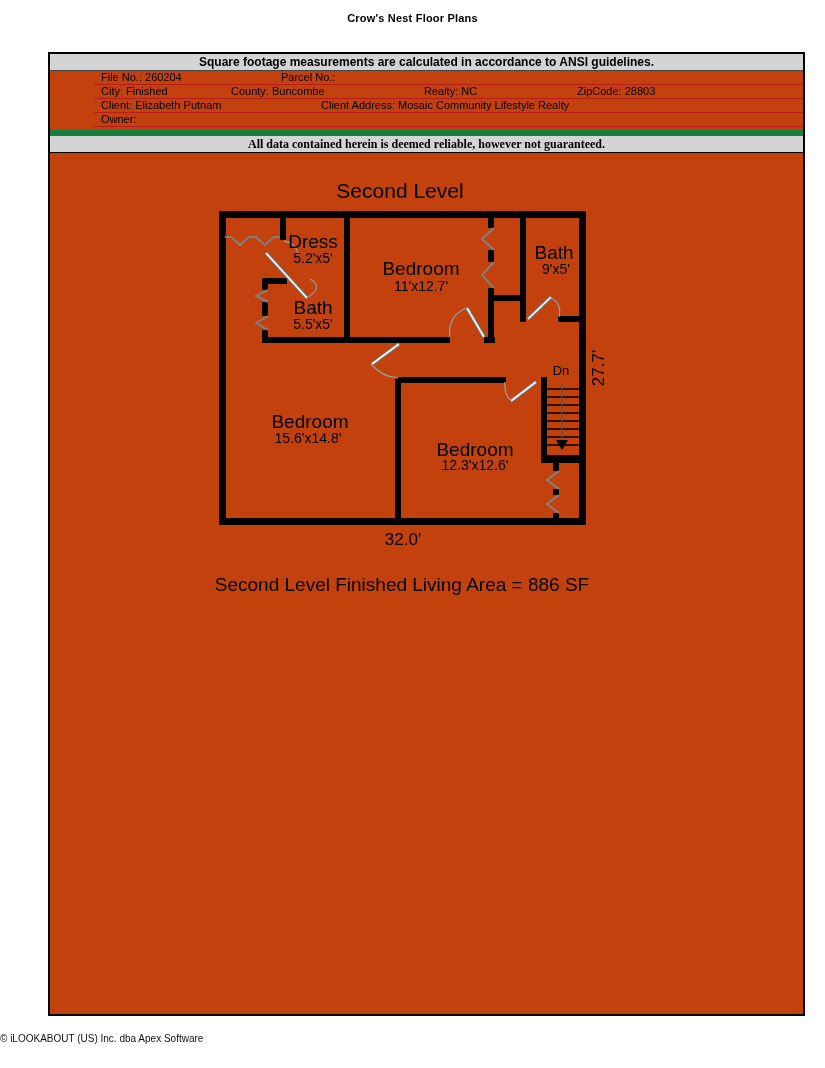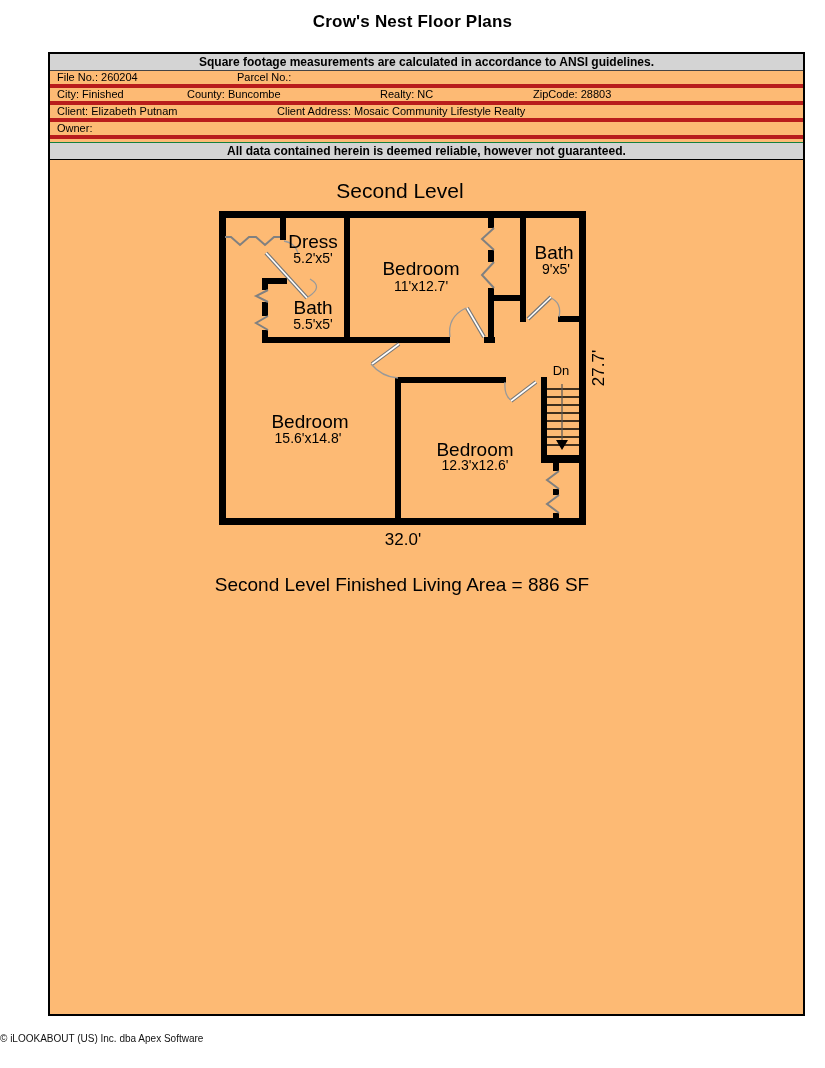--- a/index.html
+++ b/index.html
@@ -2,35 +2,35 @@
 <html><head>
 <meta charset="utf-8">
 <style>
   html,body{margin:0;padding:0;background:#fff;}
   .page{
     position:relative;width:825px;height:1068px;background:#fff;
     font-family:"Liberation Sans",sans-serif;color:#000;overflow:hidden;
   }
   .page-title{
     position:absolute;top:12px;left:0;width:100%;text-align:center;
-    font-size:17px;font-weight:bold;letter-spacing:.2px;
+    font-size:11px;font-weight:bold;letter-spacing:.2px;
   }
   .info-box{
     position:absolute;left:48px;top:52px;width:757px;height:964px;
-    border:2px solid #000;box-sizing:border-box;background:#fdba74;
+    border:2px solid #000;box-sizing:border-box;background:#c2410c;
   }
   .notice-bar{
     height:16px;line-height:16px;text-align:center;background:#d4d4d4;
     font-size:12px;font-weight:bold;
   }
   .notice-top{border-bottom:1px solid #444;}
-  .notice-bottom{border-top:1px solid #15803d;border-bottom:1px solid #000;}
+  .notice-bottom{border-top:6px solid #15803d;border-bottom:1px solid #000;font-family:Liberation Serif, serif;}
   .info-row{
     position:relative;height:13px;line-height:13px;font-size:11px;
-    border-bottom:4px solid #b91c1c;white-space:nowrap;
+    border-bottom:1px solid #b91c1c;white-space:nowrap;margin-left:44px;
   }
   .info-row span{position:absolute;top:0;}
   .gap3{height:3px;}
   .plan-svg{position:absolute;left:0;top:170px;}
   text{font-family:"Liberation Sans",sans-serif;fill:#000;}
   .plan-title{font-size:21px;text-anchor:middle;}
   .room-name{font-size:19px;text-anchor:middle;}
   .room-dims{font-size:14px;text-anchor:middle;}
   .dim-label{font-size:17px;text-anchor:middle;}
   .dn-label{font-size:13px;text-anchor:middle;}

